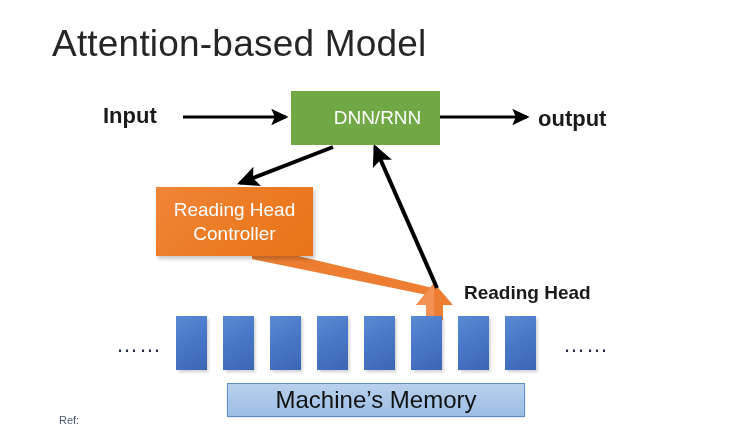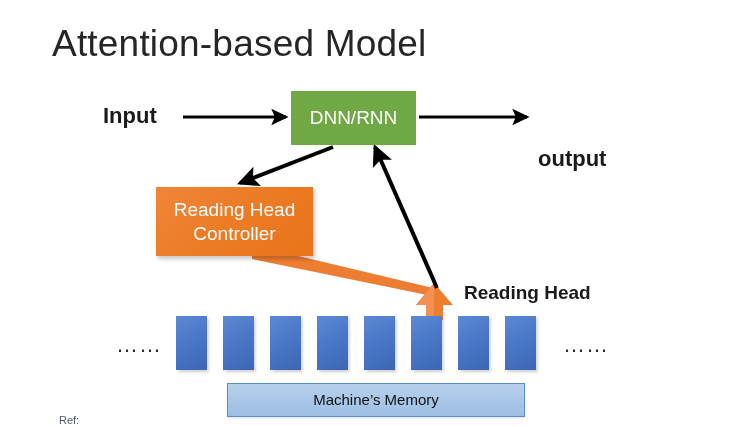--- a/index.html
+++ b/index.html
@@ -36,34 +36,35 @@
   
   .plain-label {
     position: absolute;
     color: #1a1a1a;
     font-size: 22px;
     line-height: 26px;
     white-space: nowrap;
     font-weight: bold;
   }
   #label-input   { left: 103px; top: 103px; }
-  #label-output  { left: 538px; top: 106px; margin-top: 40px; }
+  #label-output  { left: 538px; top: 106px; }
   #label-reading-head { left: 464px; top: 281px; font-size: 19px; line-height: 23px; }
 
   
   #dnn-box {
     position: absolute;
     left: 291px;
     top: 91px;
     width: 125px;
     height: 54px;
     background: #70A845;
     display: flex;
     align-items: center;
     justify-content: center;
+    padding-left: 24px;
   }
   #dnn-box .box-text {
     color: #ffffff;
     font-size: 19px;
     line-height: 22px;
     white-space: nowrap;
   }
 
   
   #rhc-box {
@@ -117,21 +118,21 @@
     height: 32px;
     background: linear-gradient(180deg, #B8D0EC 0%, #A8C6E8 55%, #9DBFE4 100%);
     border: 1px solid #5B8FCB;
     display: flex;
     align-items: center;
     justify-content: center;
     box-shadow: 0 1px 2px rgba(0,0,0,0.12);
   }
   #memory-bar .box-text {
     color: #111111;
-    font-size: 15px;
+    font-size: 24px;
     line-height: 22px;
     white-space: nowrap;
   }
 
   
   #ref-note {
     position: absolute;
     left: 42px;
     top: 414px;
     font-size: 11px;

